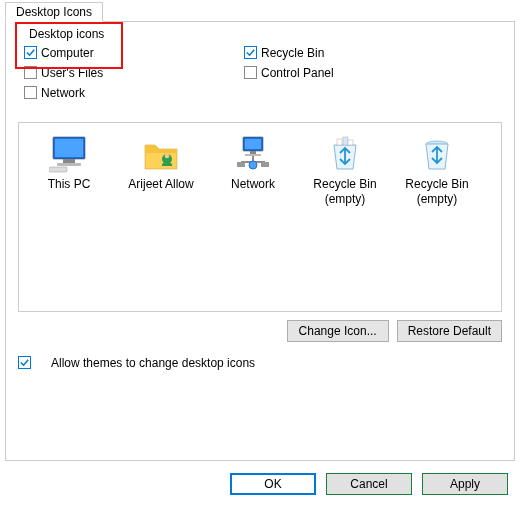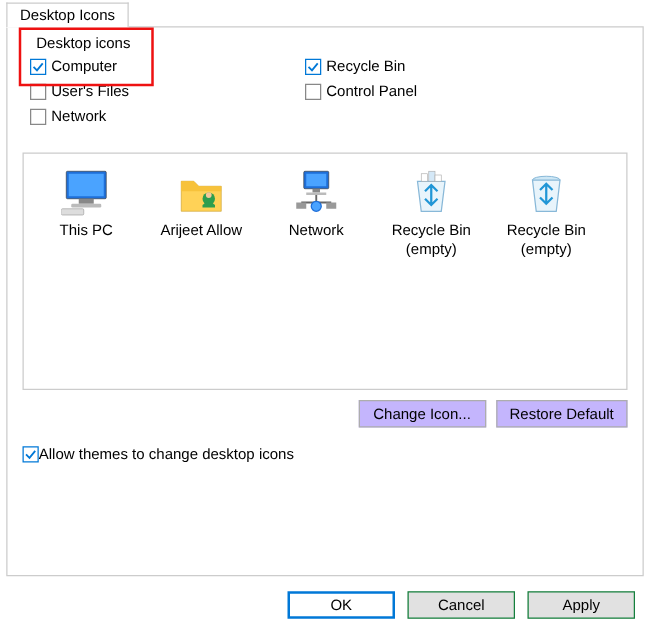--- a/index.html
+++ b/index.html
@@ -58,21 +58,21 @@
     z-index: 5;
   }
   .checkgrid {
     display: grid;
     grid-template-columns: 220px 220px;
     gap: 6px 0;
     padding: 10px 6px 4px 6px;
   }
   .check {
     display: flex;
-    align-items: flex-end;
+    align-items: flex-start;
     gap: 4px;
     cursor: pointer;
   }
   .chkbox {
     width: 13px;
     height: 13px;
     border: 1px solid #888;
     background: #fff;
     display: inline-flex;
     align-items: center;
@@ -110,31 +110,31 @@
   .btnrow {
     display: flex;
     justify-content: flex-end;
     gap: 8px;
     margin-top: 8px;
   }
   .btn {
     min-width: 102px;
     padding: 3px 10px;
     border: 1px solid #adadad;
-    background: #c4b5fd;
+    background: #e5e5e5;
     font-family: inherit;
     font-size: 12px;
     text-align: center;
     cursor: pointer;
   }
   .themes-check {
     margin-top: 14px;
     display: flex;
-    align-items: flex-end;
-    gap: 0;
+    align-items: flex-start;
+    gap: 20px;
     cursor: pointer;
   }
   .dlgbtns {
     display: flex;
     justify-content: flex-end;
     gap: 10px;
     padding: 12px 12px 0 0;
   }
   .dlgbtn {
     width: 86px;

